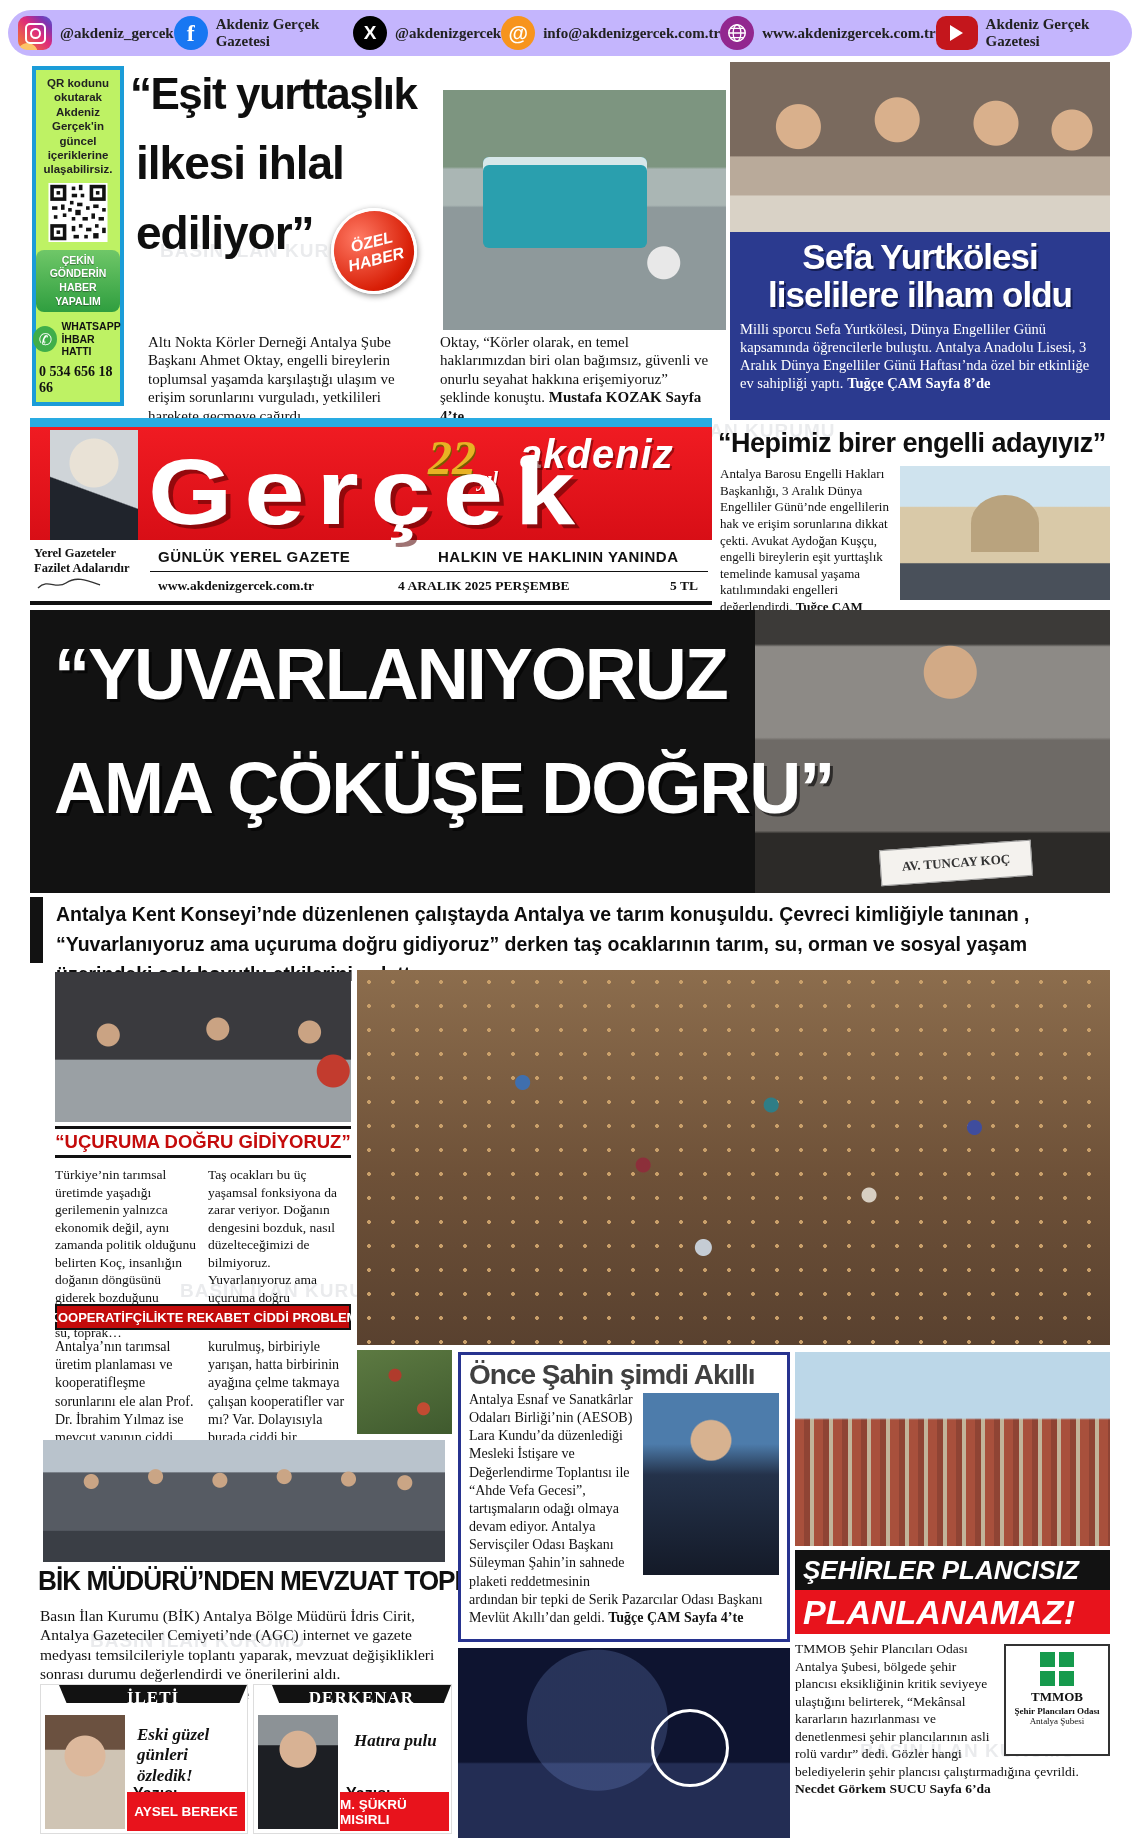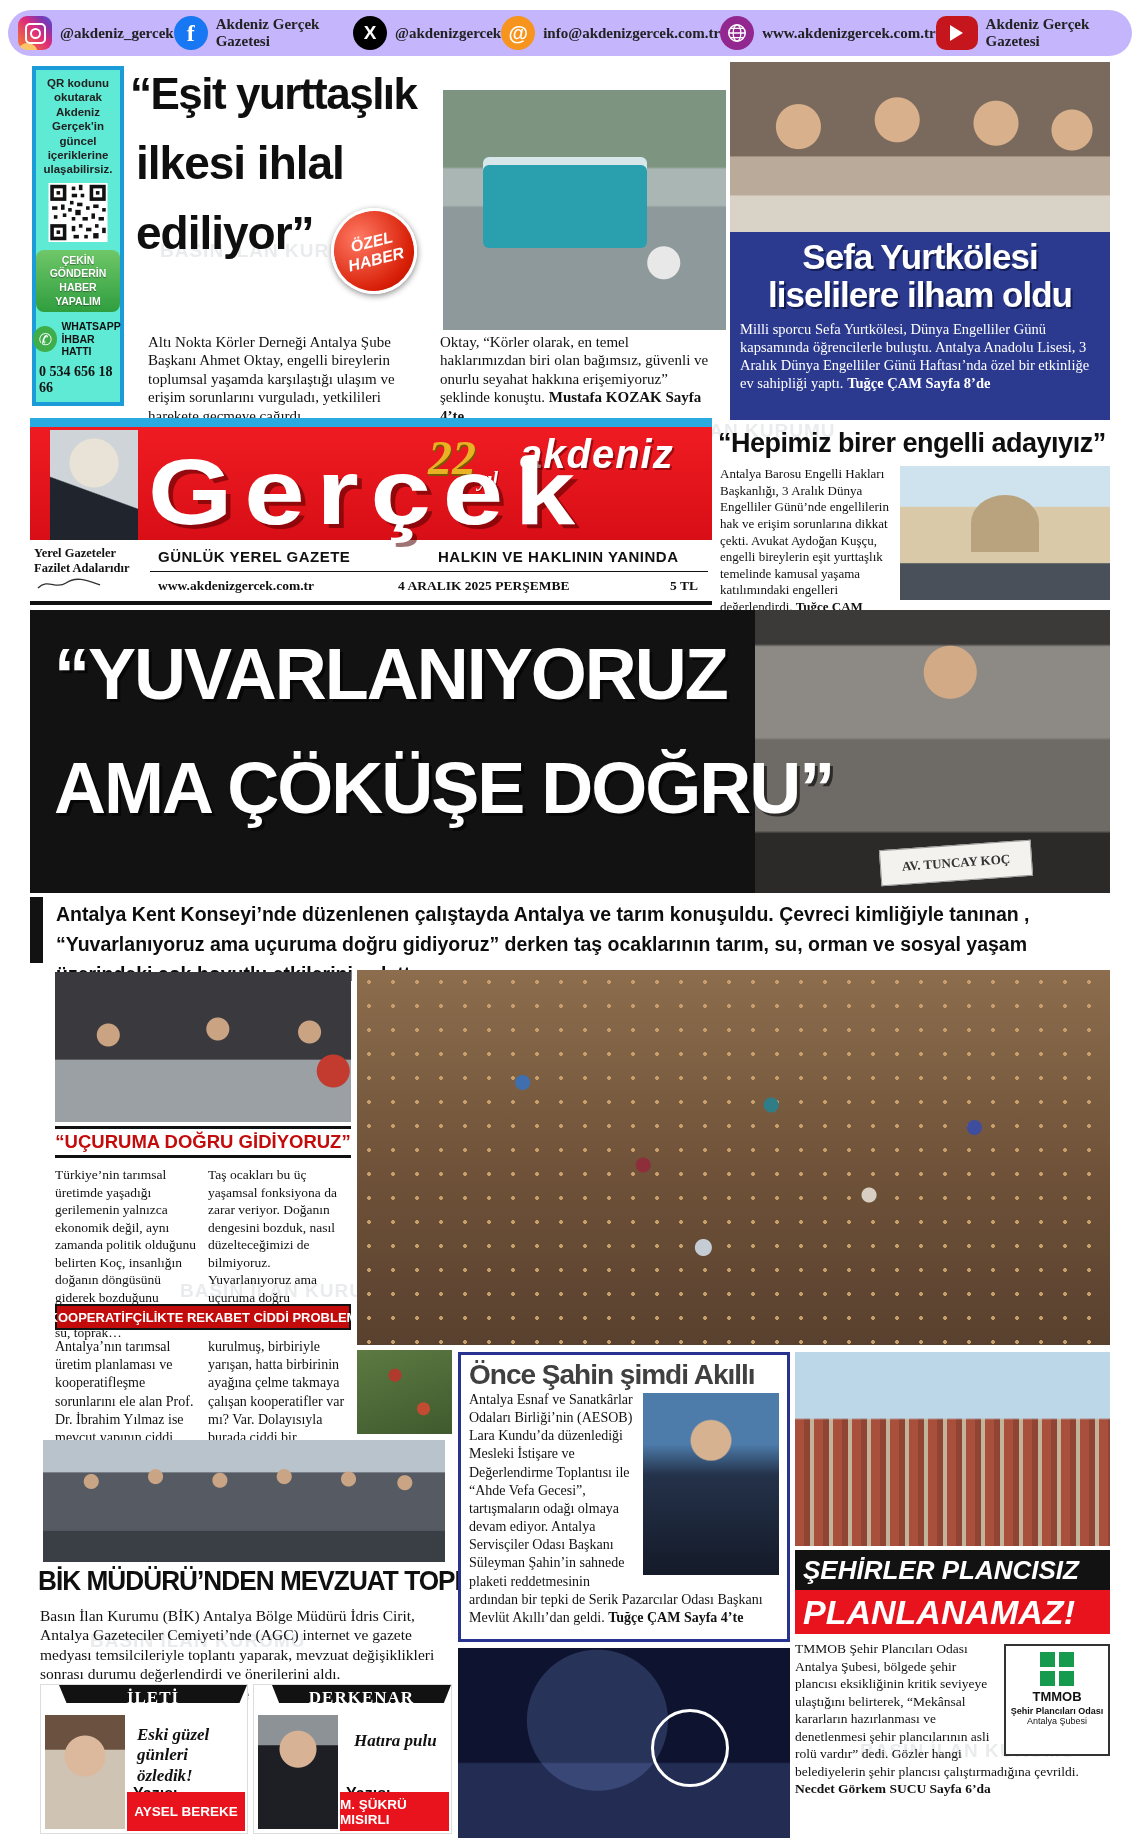--- a/index.html
+++ b/index.html
@@ -23,21 +23,21 @@
   .sic.ig::after{content:"";position:absolute;width:7px;height:7px;border:2px solid #fff;border-radius:50%;}
   .sic.fb{background:#1877f2;font-family:"Liberation Serif",serif;font-size:24px;}
   .sic.xx{background:#000;font-size:19px;}
   .sic.at{background:#f7941d;font-size:20px;}
   .sic.gl{background:#92278f;}
   .sic.yt{background:#c4161c;border-radius:10px;width:42px;}
   .sic.yt::before{content:"";border-left:13px solid #fff;border-top:8px solid transparent;border-bottom:8px solid transparent;}
 
   
   .qr-box{position:absolute;left:32px;top:66px;width:92px;height:340px;border:4px solid #1b9cd8;
-      background:#5eead4;box-sizing:border-box;display:flex;flex-direction:column;align-items:center;padding:6px 3px;}
+      background:#bef264;box-sizing:border-box;display:flex;flex-direction:column;align-items:center;padding:6px 3px;}
   .qr-text{font-weight:800;font-size:11.5px;line-height:1.25;text-align:center;color:#222;}
   .qr-img{margin-top:6px;}
   .cta-pill{margin-top:8px;background:linear-gradient(#6fc768,#2f9e3f);color:#fff;font-weight:900;
       font-size:10.5px;text-align:center;border-radius:8px;padding:4px 3px;width:78px;line-height:1.3;
       text-shadow:0 1px 1px rgba(0,0,0,.4);}
   .wa-row{margin-top:8px;display:flex;align-items:center;gap:4px;}
   .wa-icon{width:26px;height:26px;border-radius:50%;background:#3fae4a;color:#fff;display:flex;
       align-items:center;justify-content:center;font-size:16px;}
   .wa-txt{font-weight:900;font-size:10.5px;line-height:1.2;color:#111;}
   .qr-phone{margin-top:6px;font-family:"Liberation Serif",serif;font-weight:bold;font-size:14px;color:#111;}
@@ -122,21 +122,21 @@
       background:radial-gradient(circle at 50% 26%,#d7b290 0 13%,transparent 14%),
                  linear-gradient(180deg,#4d7cab 28%,#24324a 45%,#141a28 100%);}
 
   
   .band-black{position:absolute;left:795px;top:1550px;width:315px;height:40px;background:#121212;color:#fff;
       display:flex;align-items:center;padding-left:8px;box-sizing:border-box;font-style:italic;font-weight:900;font-size:26px;white-space:nowrap;}
   .band-red{position:absolute;left:795px;top:1590px;width:315px;height:44px;background:#e8131c;color:#fff;
       display:flex;align-items:center;padding-left:8px;box-sizing:border-box;font-style:italic;font-weight:900;font-size:34px;white-space:nowrap;}
   .plan-body{position:absolute;left:795px;top:1640px;width:315px;font-size:13.5px;line-height:1.3;}
   .tmmob{float:right;width:106px;height:112px;border:2px solid #333;margin:4px 0 4px 6px;text-align:center;
-      font-family:Liberation Sans, sans-serif;padding-top:4px;box-sizing:border-box;background:#fff;}
+      font-family:Liberation Serif, serif;padding-top:4px;box-sizing:border-box;background:#fff;}
   .tmmob-logo{width:34px;height:34px;margin:2px auto 3px;
       background:linear-gradient(#fff,#fff) center/4px 100% no-repeat,
                  linear-gradient(#fff,#fff) center/100% 4px no-repeat,#169a4d;}
   .tmmob-t1{font-weight:900;font-size:13px;color:#111;}
   .tmmob-t2{font-weight:bold;font-size:9px;color:#111;line-height:1.15;}
   .tmmob-t3{font-size:9px;color:#111;}
 
   
   .bus-photo{left:443px;top:90px;width:283px;height:240px;
       background:radial-gradient(circle at 78% 72%,#e8e8e8 0 16px,transparent 17px),

